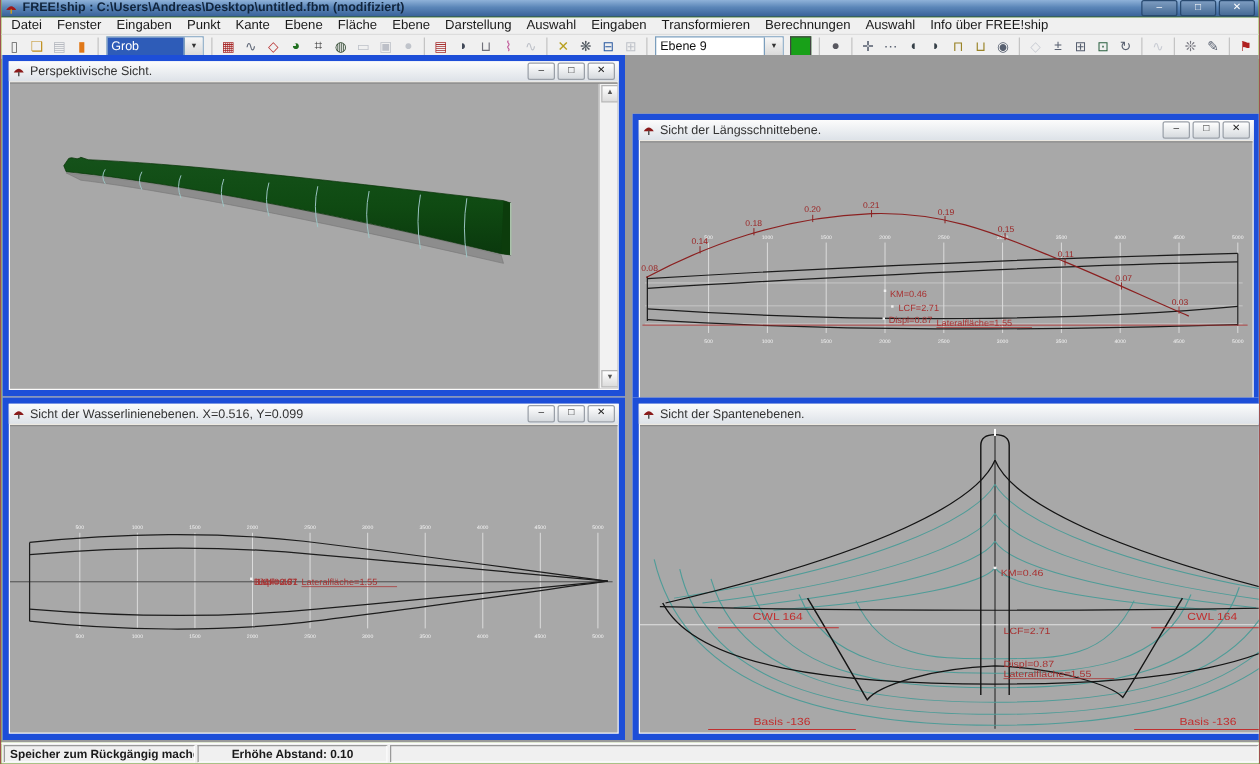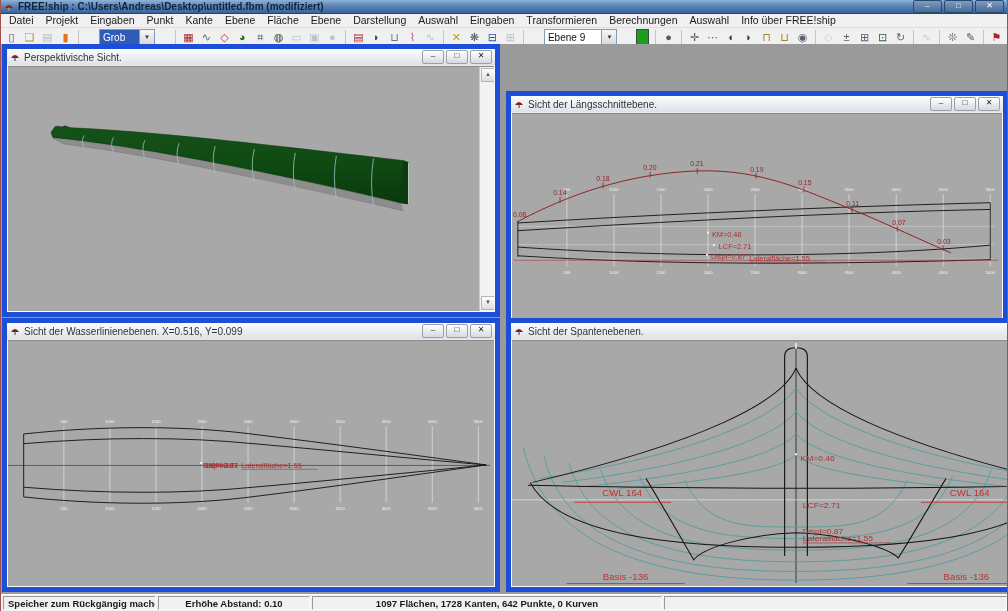--- a/index.html
+++ b/index.html
@@ -15,21 +15,21 @@
   .wbtn{width:27px;height:11px;border:1px solid #28496f;border-radius:2px;text-align:center;
         font-size:8px;line-height:9px;color:#fff;background:linear-gradient(#7d9cc0,#466b96);}
   
   .menubar{height:13px;display:flex;align-items:center;background:#f0f0f0;border-bottom:1px solid #ddd;padding-left:2px;}
   .menu-item{font-size:10.5px;color:#1a1a1a;padding:0 6px;line-height:13px;white-space:nowrap;}
   
   .toolbar{height:18px;display:flex;align-items:center;background:#f0f0f0;border-bottom:1px solid #c9c9c9;padding:0 2px;gap:1px;}
   .tbtn{width:17px;height:16px;display:flex;align-items:center;justify-content:center;font-size:11px;border-radius:2px;}
   .tbtn.tdis{opacity:.45;}
   .tsep{width:1px;height:15px;background:#c4c4c4;margin:0 3px;flex:0 0 auto;}
-  .combo{height:15px;border:1px solid #7b9ebd;background:#fff;display:flex;align-items:stretch;font-size:10px;margin:0 16px;}
+  .combo{height:15px;border:1px solid #7b9ebd;background:#fff;display:flex;align-items:stretch;font-size:10px;margin:0 2px;}
   .combo-val{flex:1;display:flex;align-items:center;padding:0 3px;color:#111;white-space:nowrap;overflow:hidden;}
   .combo-val.sel{background:#2e5cb8;color:#fff;}
   .combo-arr{width:14px;border-left:1px solid #7b9ebd;background:linear-gradient(#f6f6f6,#d8d8d8);
              display:flex;align-items:center;justify-content:center;font-size:6px;color:#333;}
   .swatch{width:18px;height:14px;background:#18a018;border:1px solid #444;margin:0 2px;}
   
   .mdi{position:absolute;left:0;top:44px;width:1008px;height:550px;background:#9a9a9a;}
   .child{position:absolute;background:#ece9e2;border:5px solid #1d4ed8;box-shadow:inset 0 0 0 1px #fbfbfb;box-sizing:border-box;}
   .ctitle{height:16px;display:flex;align-items:center;gap:4px;padding:0 3px;font-size:10px;color:#333;
           background:linear-gradient(#fcfcfc,#dde2e8);white-space:nowrap;}
@@ -68,21 +68,21 @@
     <span class="title-text">FREE!ship    : C:\Users\Andreas\Desktop\untitled.fbm (modifiziert)</span>
     <div class="wbtns">
       <span class="wbtn">–</span>
       <span class="wbtn">□</span>
       <span class="wbtn">✕</span>
     </div>
   </div>
 
   <div class="menubar">
       <span class="menu-item">Datei</span>
-      <span class="menu-item">Projekt</span>
+      <span class="menu-item">Fenster</span>
       <span class="menu-item">Eingaben</span>
       <span class="menu-item">Punkt</span>
       <span class="menu-item">Kante</span>
       <span class="menu-item">Ebene</span>
       <span class="menu-item">Fläche</span>
       <span class="menu-item">Ebene</span>
       <span class="menu-item">Darstellung</span>
       <span class="menu-item">Auswahl</span>
       <span class="menu-item">Eingaben</span>
       <span class="menu-item">Transformieren</span>
@@ -426,17 +426,16 @@
           </g>
         </svg>
       </div>
     </div>
 
   </div>
 
   <div class="statusbar">
     <div class="spanel" style="width:153px;">Speicher zum Rückgängig machen : 782 Kb.</div>
     <div class="spanel" style="width:152px;justify-content:center;">Erhöhe Abstand: 0.10</div>
-    <div class="spanel" style="width:350px;justify-content:center;">1097 Flächen, 1728 Kanten, 642 Punkte, 0 Kurven</div>
     <div class="spanel" style="flex:1;"></div>
   </div>
 
 </div>
 
 </body></html>

